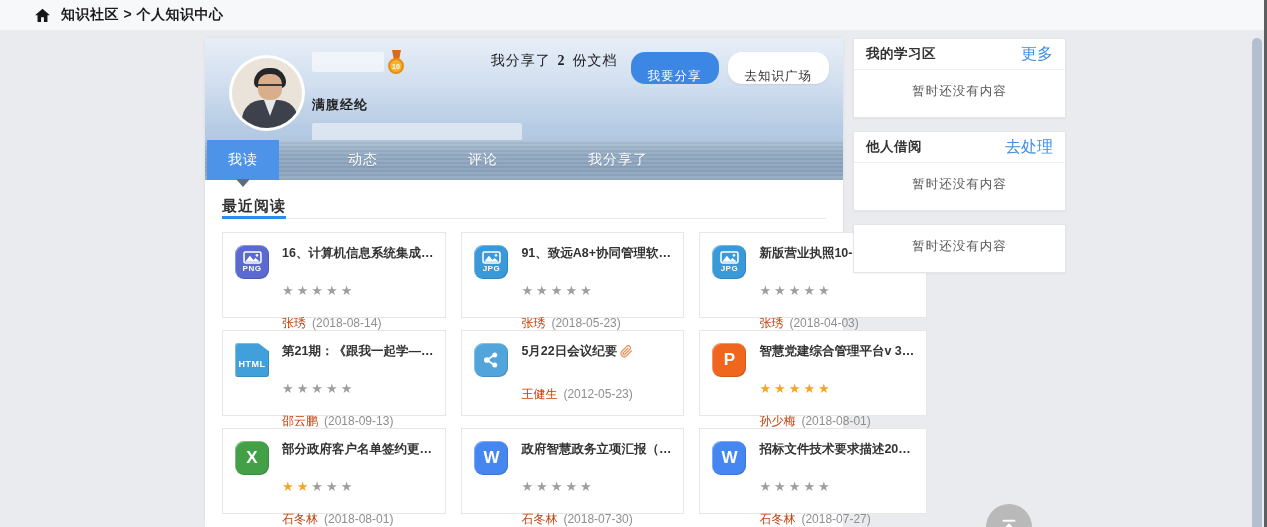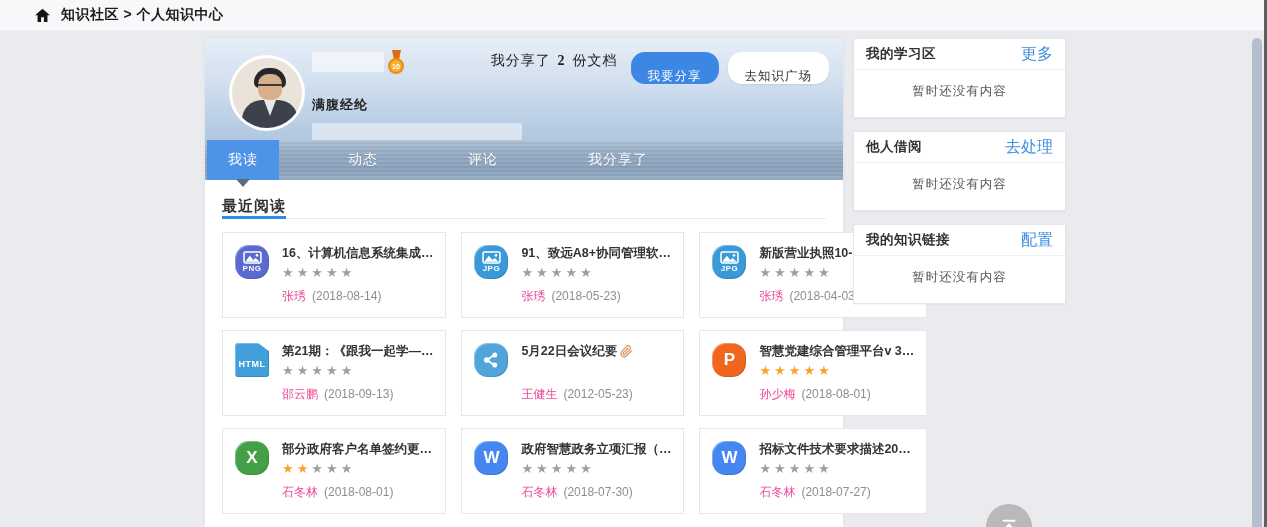--- a/index.html
+++ b/index.html
@@ -79,38 +79,38 @@
 
   .content{ flex:1; background:#fff; }
   .section-head{ padding:17px 17px 0; }
   .section-title{ display:inline-block; font-size:15px; font-weight:bold; color:#333;
     letter-spacing:1px; border-bottom:3px solid #2f8be8; }
   .section-rule{ border-bottom:1px solid #ebebeb; margin-top:-1px; }
 
   .grid{ margin:13px 17px 0; display:grid; grid-template-columns:repeat(3,1fr); gap:12px 15px; }
   .card{ height:86px; background:#fff; border:1px solid #e6e6e6; padding:12px;
     display:flex; gap:13px; cursor:pointer; }
-  .ficon{ width:34px; height:34px; flex:none; border-radius:14px; color:#fff;
+  .ficon{ width:34px; height:34px; flex:none; border-radius:9px; color:#fff;
     display:flex; flex-direction:column; align-items:center; justify-content:center;
     box-shadow:inset 1px 1px 0 rgba(255,255,255,.3), inset -1px -1px 0 rgba(0,0,0,.12); }
   .ficon .img-glyph{ width:19px; height:13px; display:block; margin-bottom:1px; }
   .ficon .flabel{ font-size:8px; font-weight:bold; letter-spacing:.5px; line-height:1; }
   .ficon .fletter{ font-size:17px; font-weight:bold; }
   .ficon.html{ border-radius:3px; clip-path:polygon(0 0,68% 0,100% 24%,100% 100%,0 100%); }
   .ficon.share .share-glyph{ width:20px; height:20px; display:block; }
 
-  .card-main{ flex:1; min-width:0; display:flex; flex-direction:column; }
+  .card-main{ flex:1; min-width:0; display:flex; flex-direction:column;gap:18px; }
   .title-row{ display:flex; align-items:center; gap:3px; min-width:0; }
   .card-title{ font-size:12.5px; font-weight:bold; color:#333; white-space:nowrap;
     overflow:hidden; text-overflow:ellipsis; }
   .attach svg{ width:13px; height:13px; display:block; }
   .stars{ margin-top:4px; font-size:13px; letter-spacing:3px; color:#9e9e9e; line-height:1; }
   .stars .filled{ color:#f6a428; }
   .card-meta{ margin-top:auto; font-size:12px; }
-  .author{ color:#ec4899; text-decoration:none; cursor:pointer; }
+  .author{ color:#c2410c; text-decoration:none; cursor:pointer; }
   .date{ color:#8e8e8e; margin-left:6px; }
 
   
   .sidebar{ position:absolute; left:853px; top:38px; width:213px; }
   .panel{ background:#fff; border:1px solid #e3e5e8; box-shadow:0 1px 2px rgba(0,0,0,.05);
     margin-bottom:13px;font-family:Liberation Serif, serif; }
   .panel-head{ height:31px; display:flex; align-items:center; justify-content:space-between;
     padding:0 12px; border-bottom:1px solid #efefef; }
   .panel-title{ font-size:13.5px; font-weight:bold; color:#333; letter-spacing:.5px; }
   .panel-action{ font-size:16px; color:#3e8fe0; cursor:pointer; text-decoration:none; }
@@ -345,24 +345,20 @@
     <div class="panel-empty">暂时还没有内容</div>
   </div>
     <div class="panel">
     <div class="panel-head">
       <span class="panel-title">他人借阅</span>
       <a class="panel-action">去处理</a>
     </div>
     <div class="panel-empty">暂时还没有内容</div>
   </div>
     <div class="panel">
-    <div class="panel-head">
-      <span class="panel-title">我的知识链接</span>
-      <a class="panel-action">配置</a>
-    </div>
     <div class="panel-empty">暂时还没有内容</div>
   </div>
   </div>
 
 <div class="back-top">
   <svg viewBox="0 0 24 24">
     <rect x="5" y="4" width="14" height="2.4" rx="1" fill="#fff"></rect>
     <path d="M12 8 L5 15 H9.4 V20 H14.6 V15 H19 Z" fill="#fff"></path>
   </svg>
 </div>

